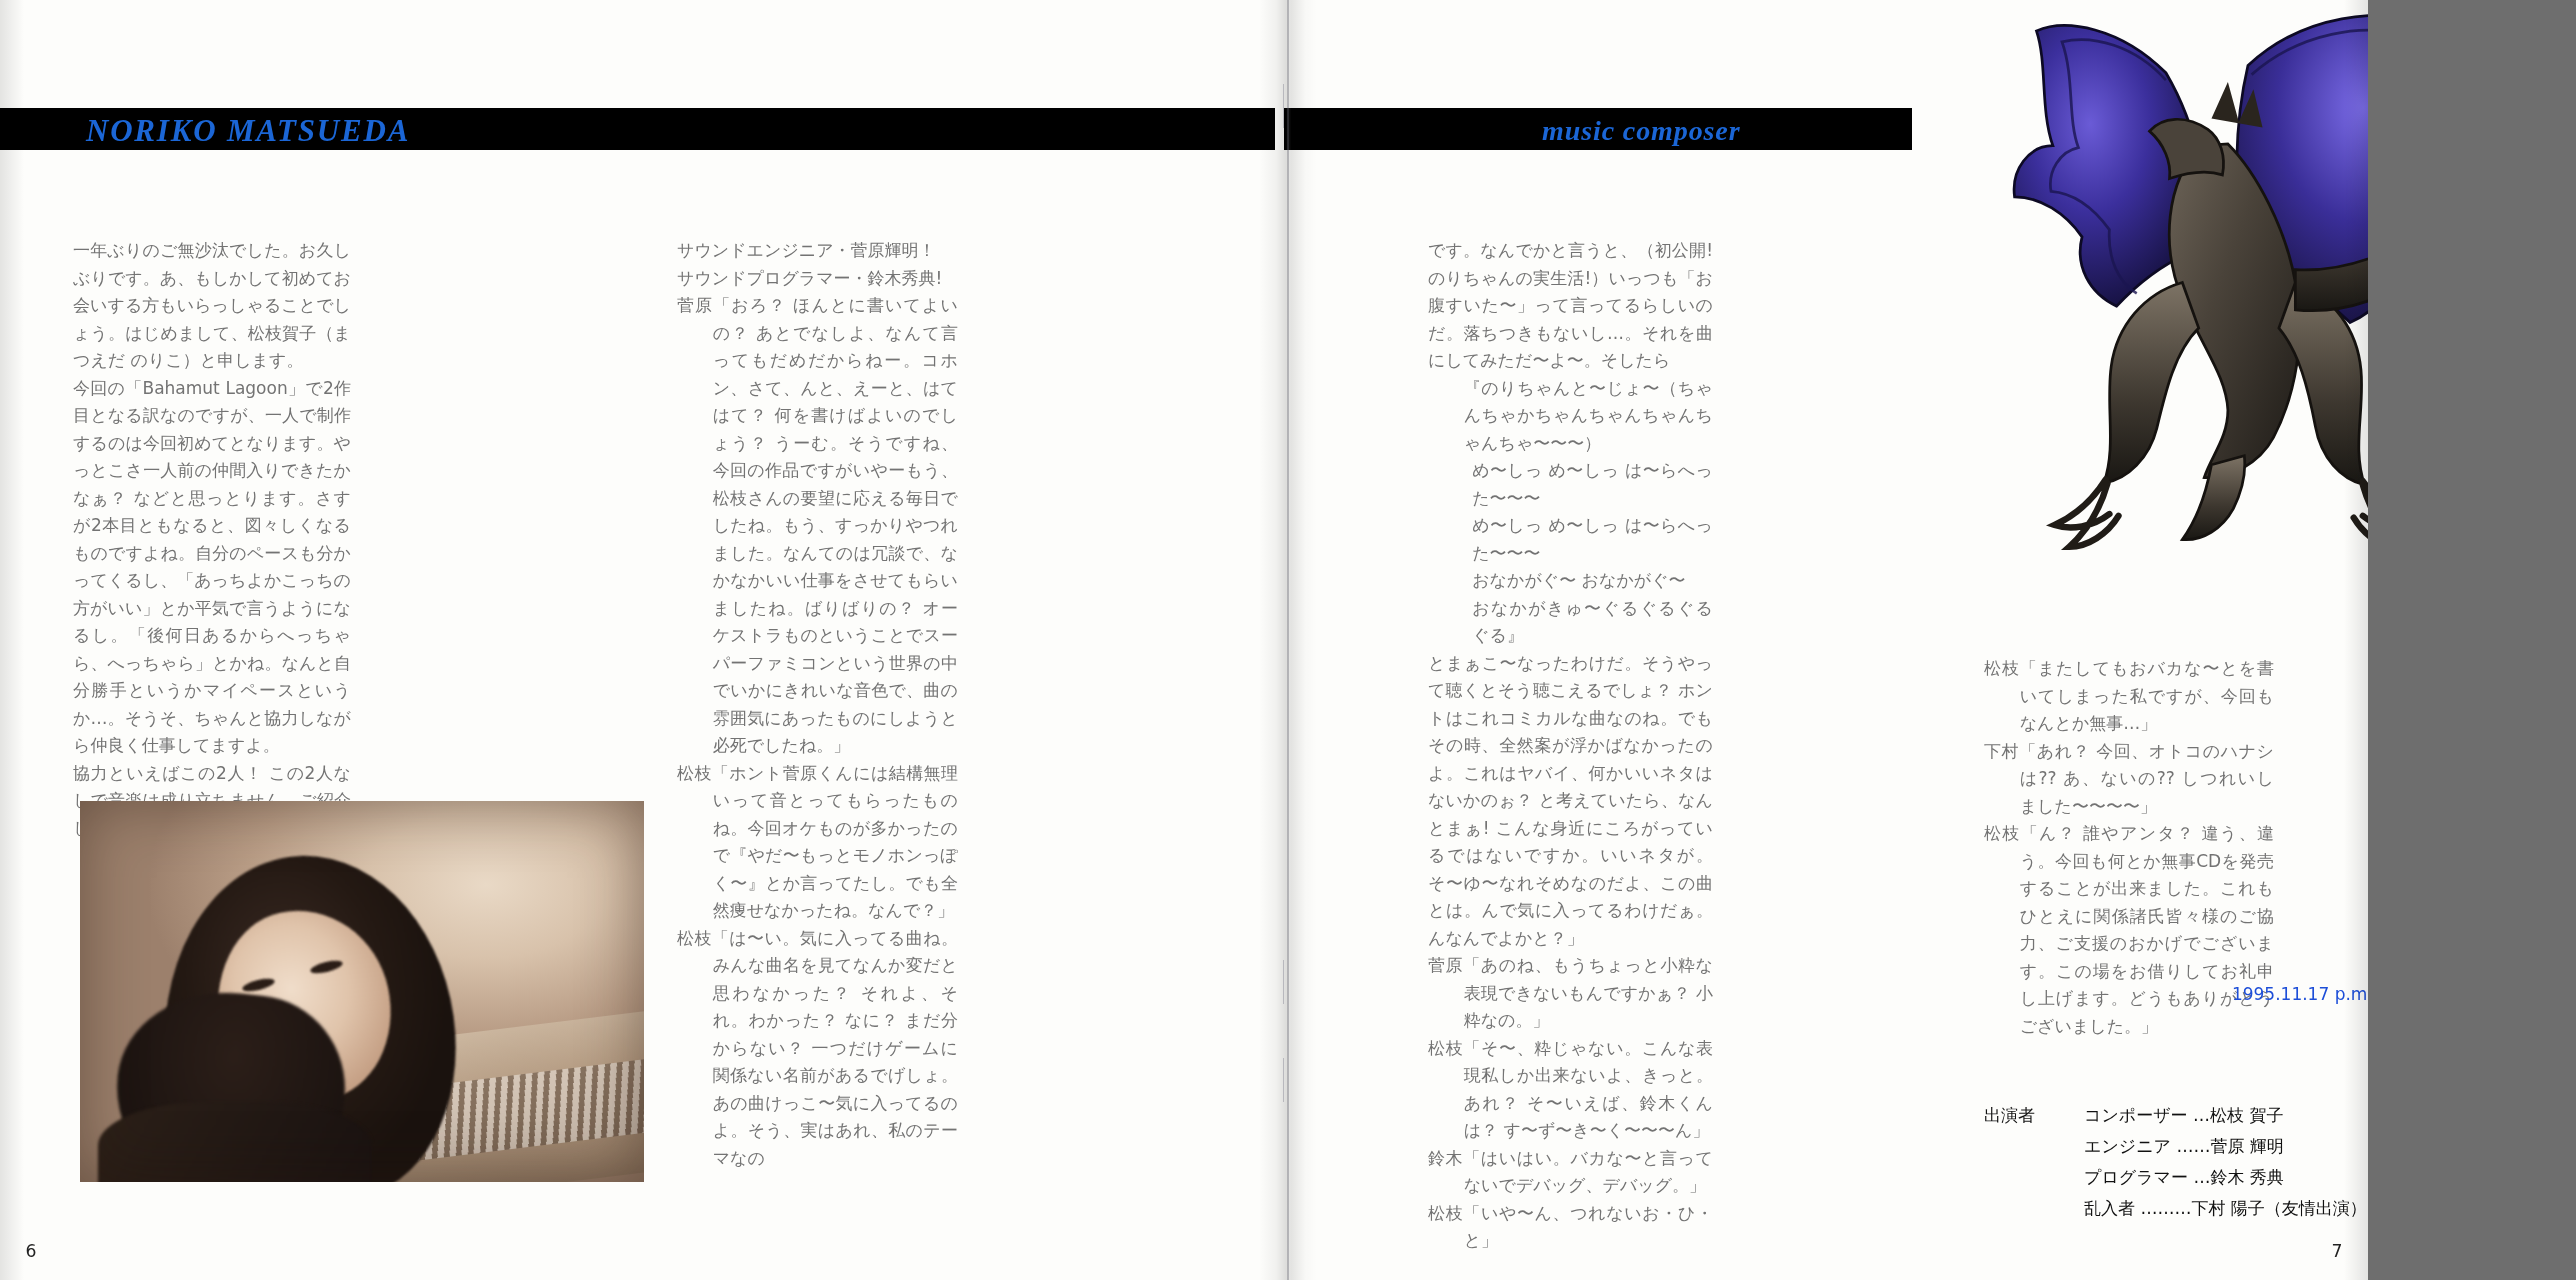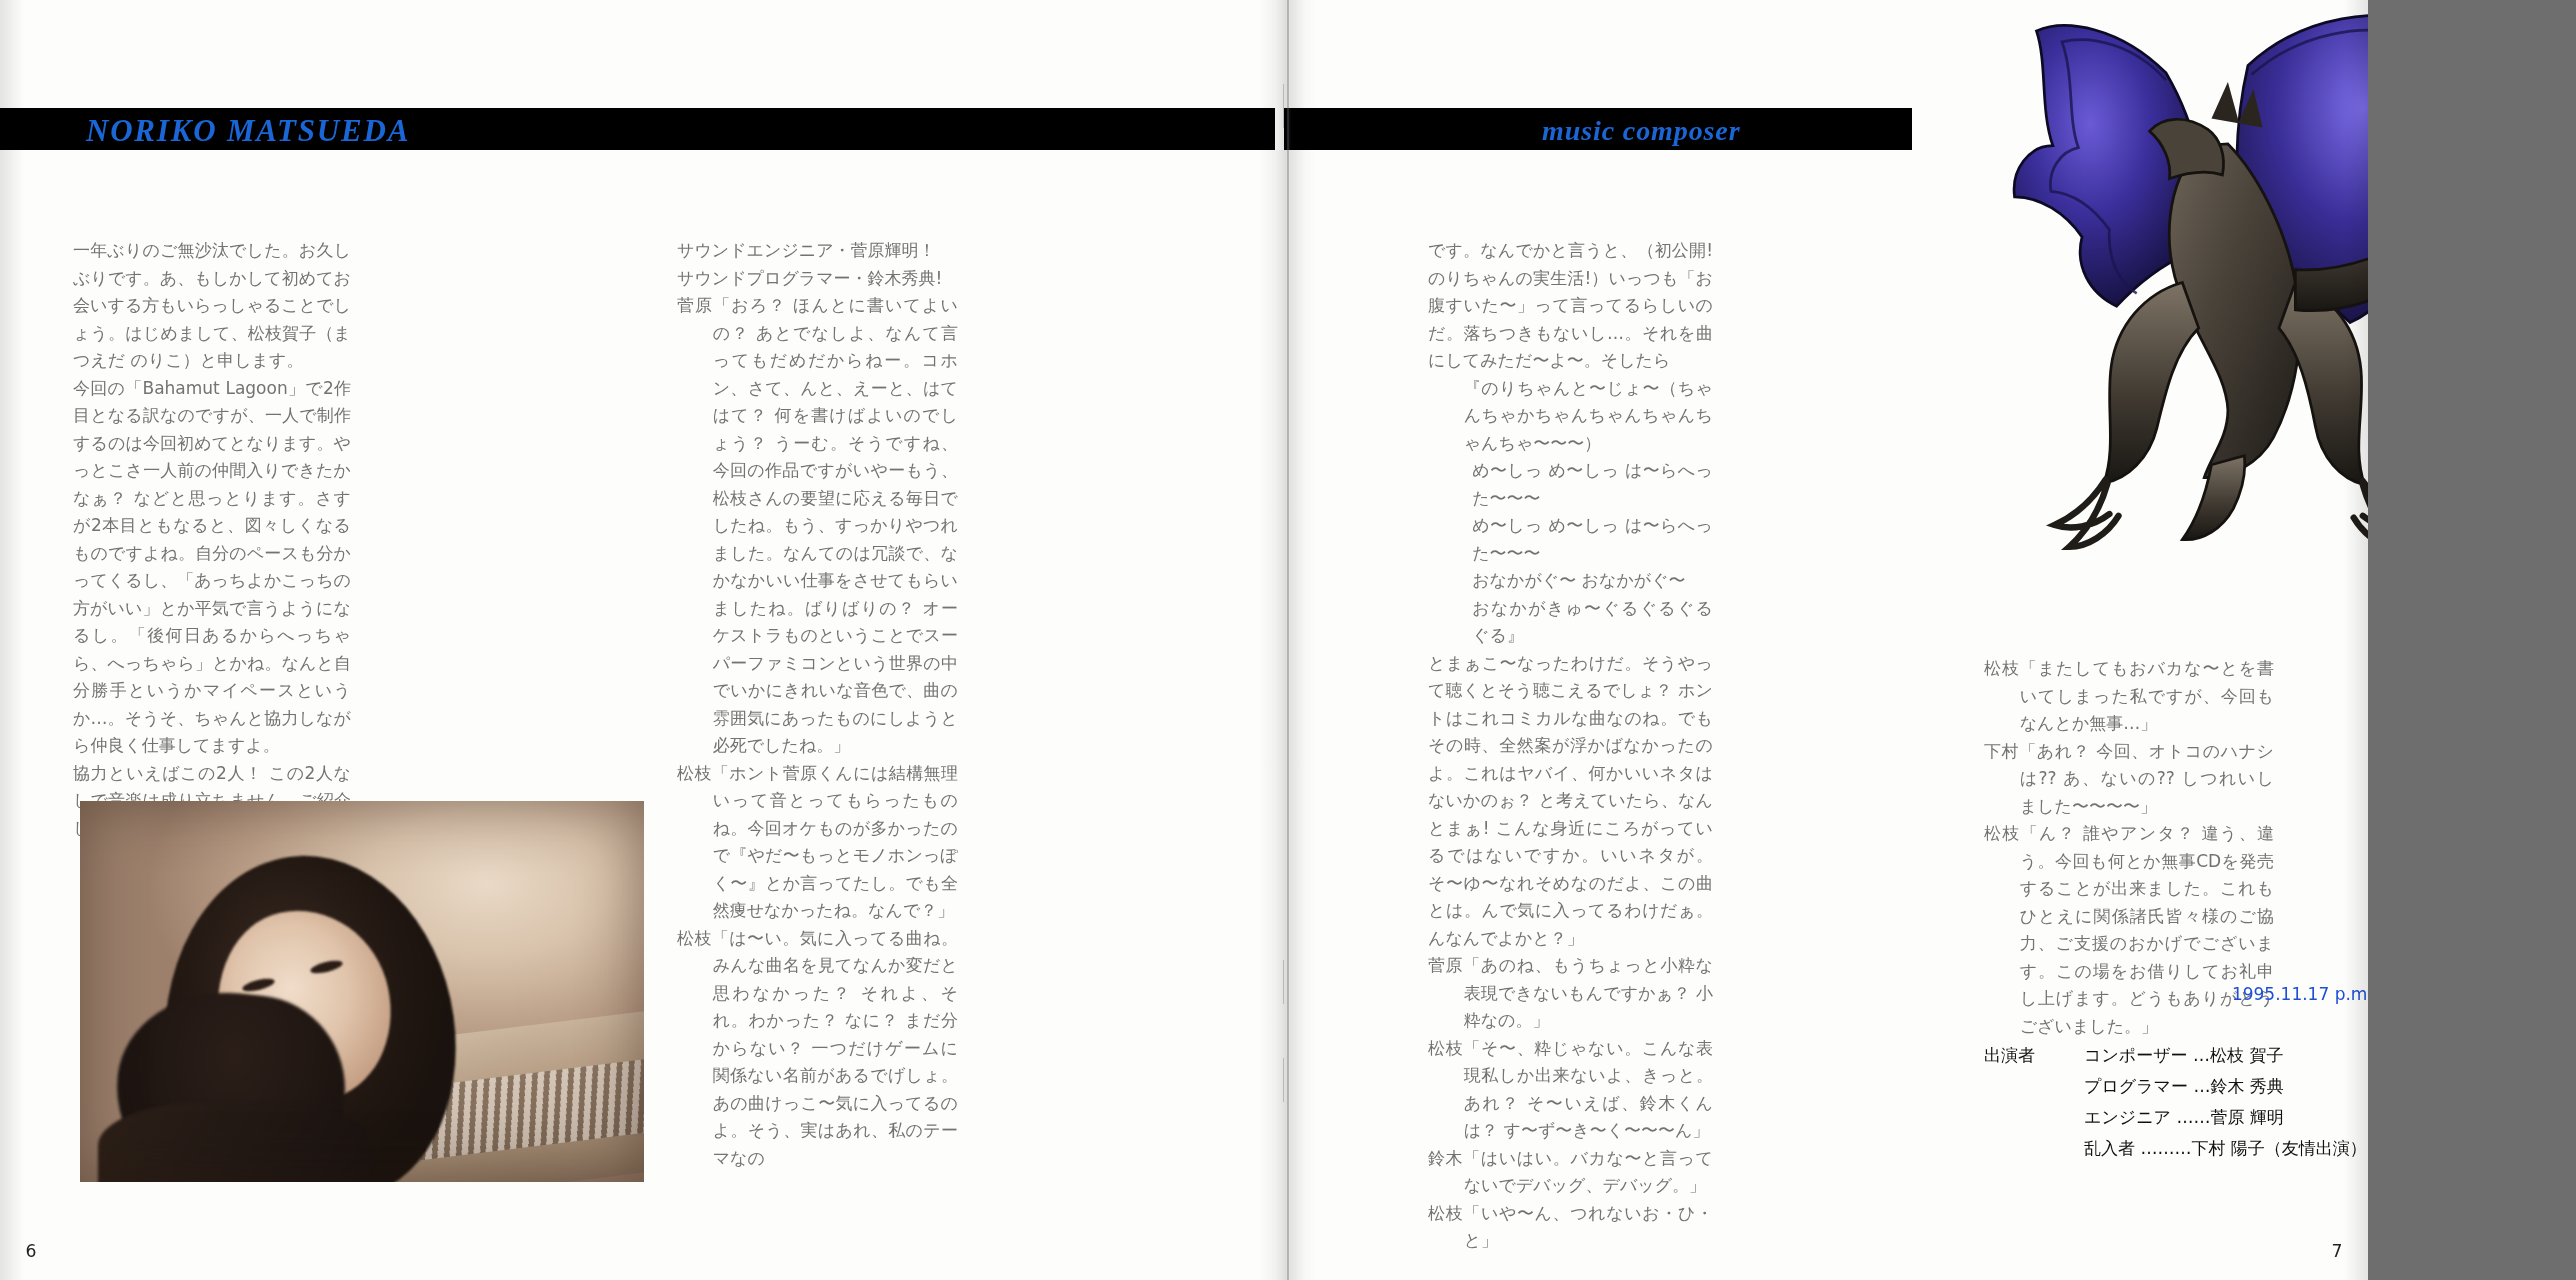--- a/index.html
+++ b/index.html
@@ -249,21 +249,21 @@
     top: 9px;
     width: 629px;
     height: 629px;
     z-index: 2;
   }
 
   
   .cast {
     position: absolute;
     left: 1984px;
-    top: 1040px;
+    top: 1100px;
     width: 511px;
     font-family: "DejaVu Sans", sans-serif;
     font-size: 17px;
     line-height: 31px;
     color: #111;
     z-index: 2;
   }
   .cast-row {
     display: flex;
     white-space: nowrap;
@@ -354,27 +354,27 @@
   <div class="signline">1995.11.17 p.m.11:21 音楽室にて</div>
 
   <div class="cast">
     <div class="cast-row">
       <span class="cast-label-main">出演者</span>
       <span class="cast-role">コンポーザー …</span>
       <span class="cast-name">松枝 賀子</span>
     </div>
     <div class="cast-row">
       <span class="cast-label-main"></span>
-      <span class="cast-role">プログラマー …</span>
-      <span class="cast-name">鈴木 秀典</span>
+      <span class="cast-role">エンジニア ……</span>
+      <span class="cast-name">菅原 輝明</span>
     </div>
     <div class="cast-row">
       <span class="cast-label-main"></span>
-      <span class="cast-role">エンジニア ……</span>
-      <span class="cast-name">菅原 輝明</span>
+      <span class="cast-role">プログラマー …</span>
+      <span class="cast-name">鈴木 秀典</span>
     </div>
     <div class="cast-row">
       <span class="cast-label-main"></span>
       <span class="cast-role">乱入者 ………</span>
       <span class="cast-name">下村 陽子（友情出演）</span>
     </div>
   </div>
 
   <div class="photo">
     <div class="sky"></div>

